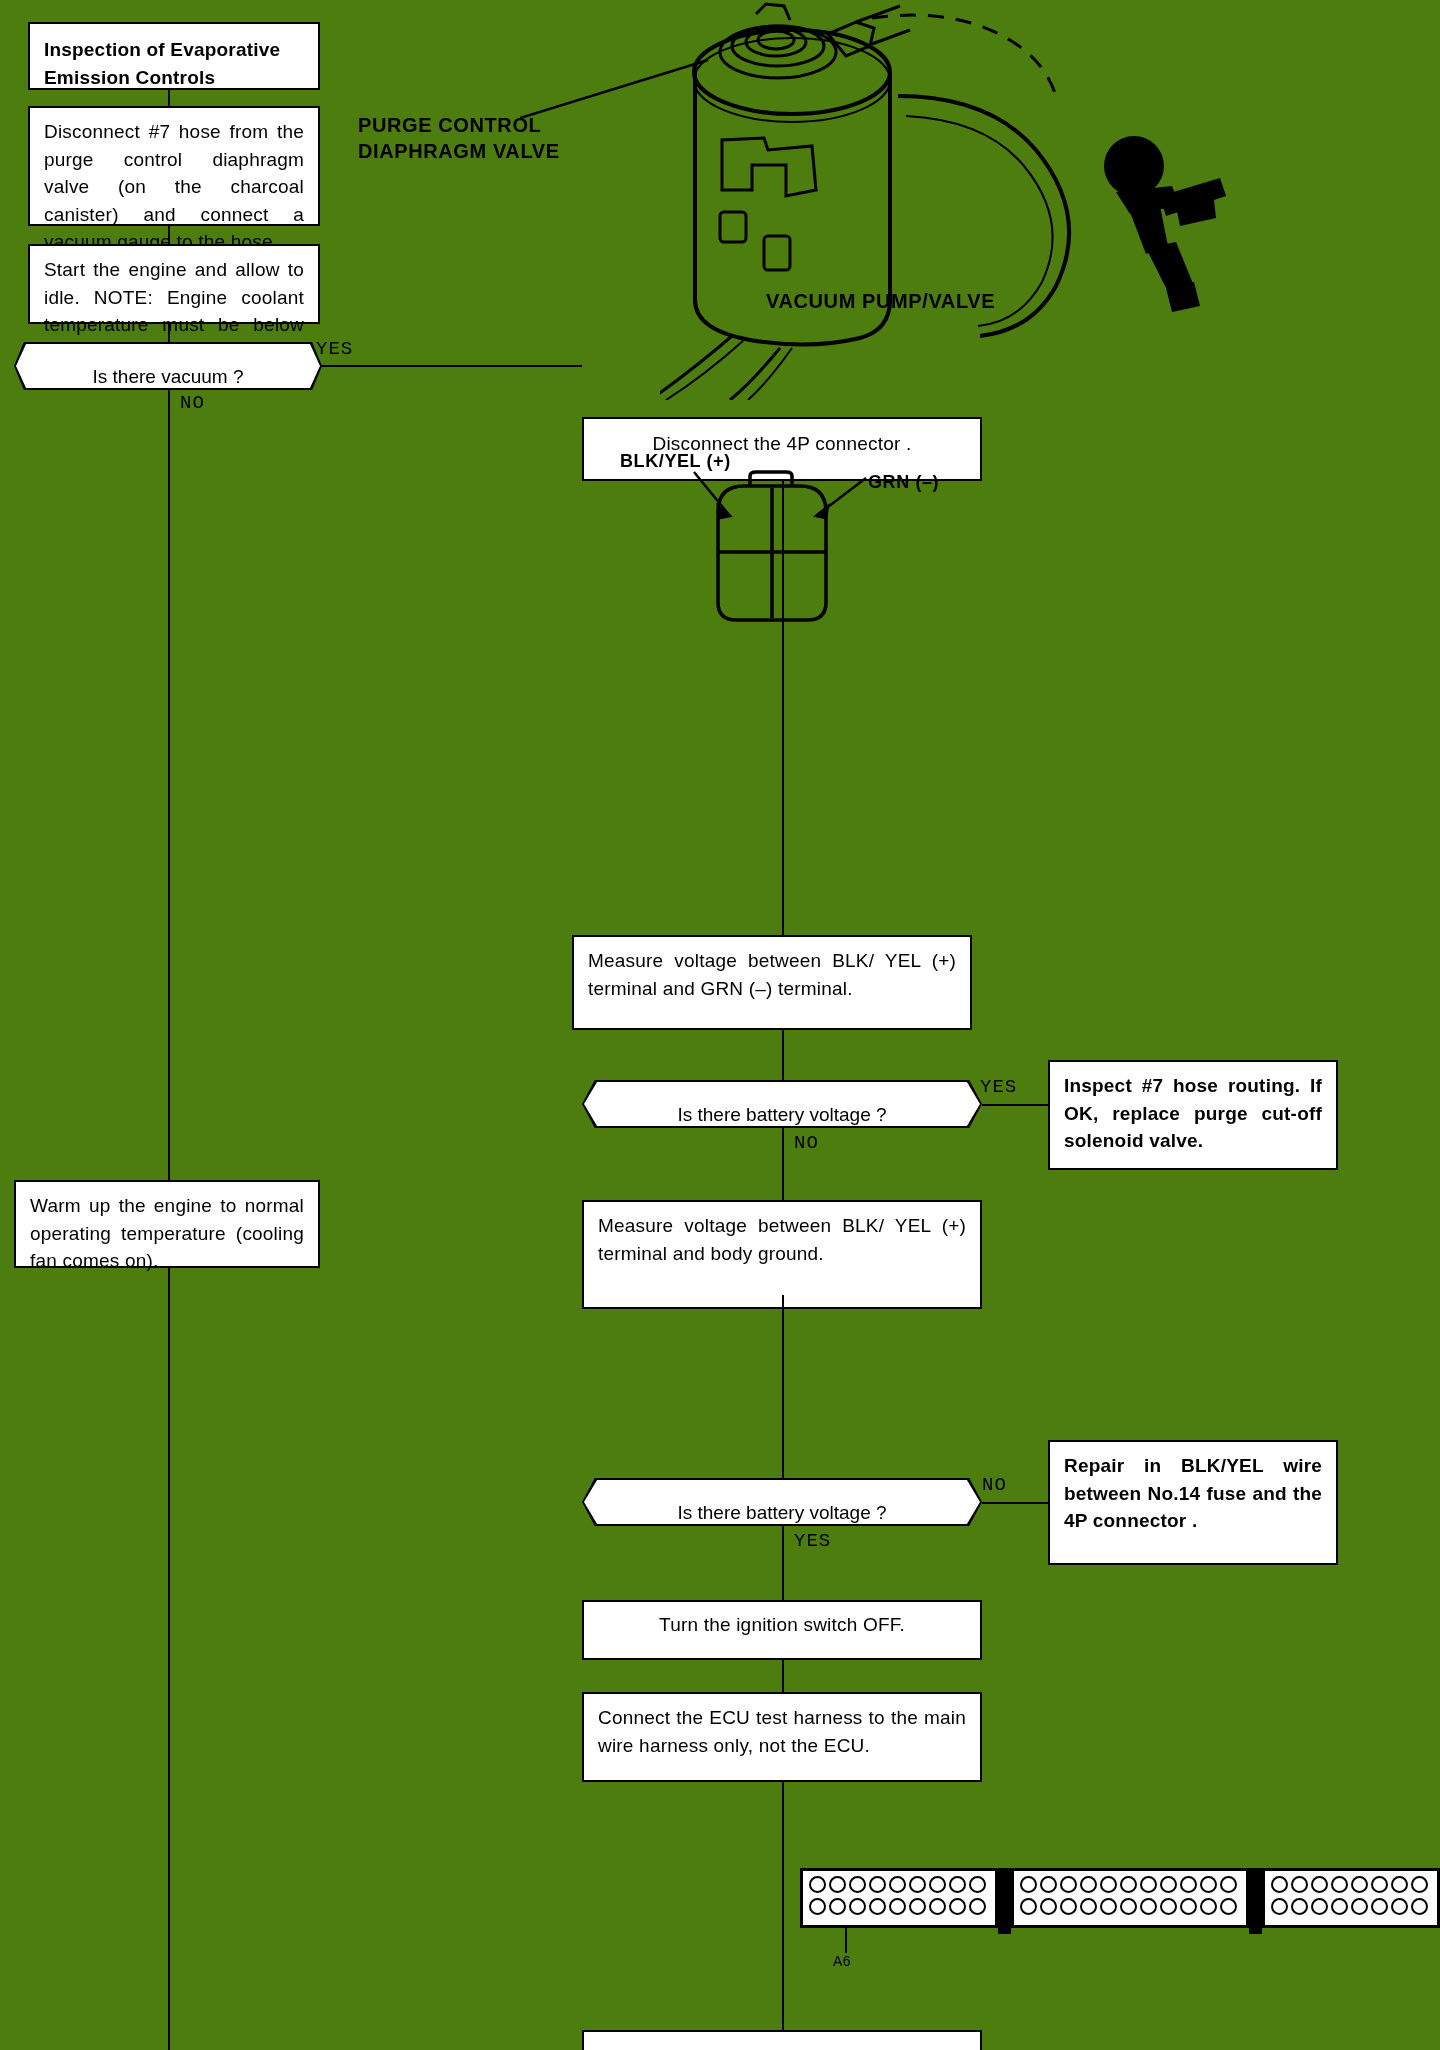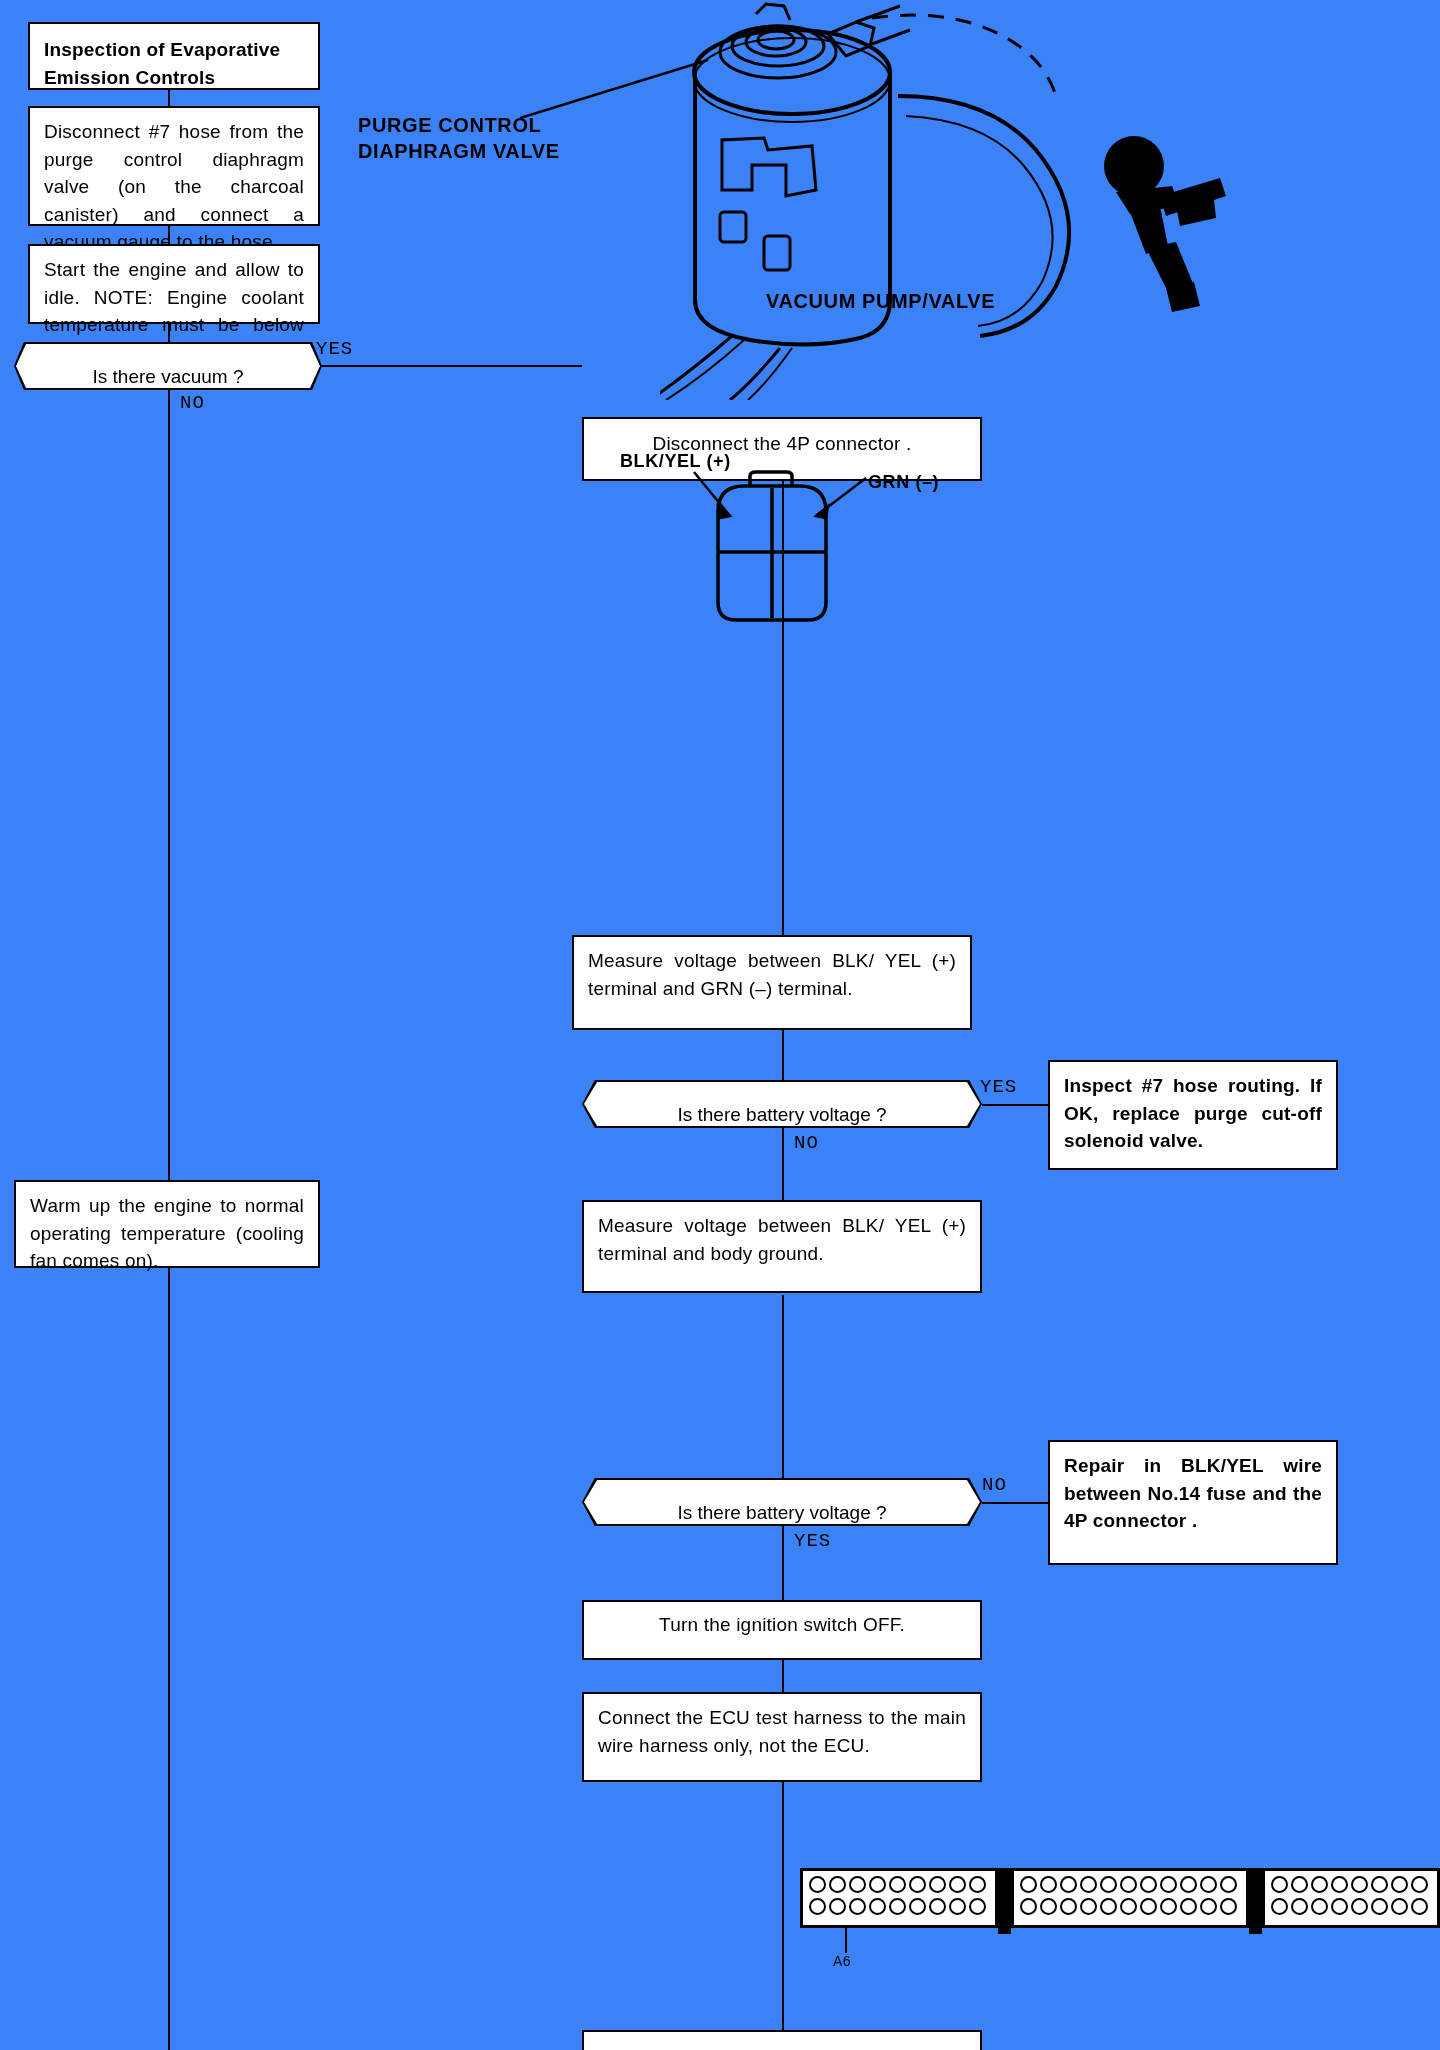--- a/index.html
+++ b/index.html
@@ -4,21 +4,21 @@
 <style>
   html,body{margin:0;padding:0;background:#fff;}
   body{
     font-family:"Liberation Sans", sans-serif;
     color:#000;
   }
   #page{
     position:relative;
     width:1440px;
     height:2050px;
-    background:#3b82f6;
+    background:#4d7c0f;
     overflow:hidden;
   }
   
   .box{
     position:absolute;
     border:2px solid #000;
     background:#fff;
     box-sizing:border-box;
     padding:10px 14px;
     font-size:19px;
@@ -140,21 +140,21 @@
   <div class="hline" style="left:982px;top:1104px;width:66px;"></div>
   <div class="edgelabel" style="left:980px;top:1076px;">YES</div>
 
   <div class="box bold" style="left:1048px;top:1060px;width:290px;height:110px;">
     <span>Inspect #7 hose routing. If OK, replace purge cut-off solenoid valve.</span>
   </div>
 
   <div class="vline" style="left:782px;top:1128px;height:92px;"></div>
   <div class="edgelabel" style="left:794px;top:1132px;">NO</div>
 
-  <div class="box" style="left:582px;top:1200px;width:400px;height:93px;">
+  <div class="box" style="left:582px;top:1200px;width:400px;height:109px;">
     <span>Measure voltage between BLK/ YEL (+) terminal and body ground.</span>
   </div>
   <div class="vline" style="left:782px;top:1295px;height:200px;"></div>
 
   <div style="position:absolute;left:582px;top:1478px;width:400px;height:48px;">
     <div class="hexouter" style="left:0;top:0;width:400px;height:48px;"></div>
     <div class="hexinner" style="left:2px;top:2px;width:396px;height:44px;">
       <span>Is there battery voltage ?</span>
     </div>
   </div>

